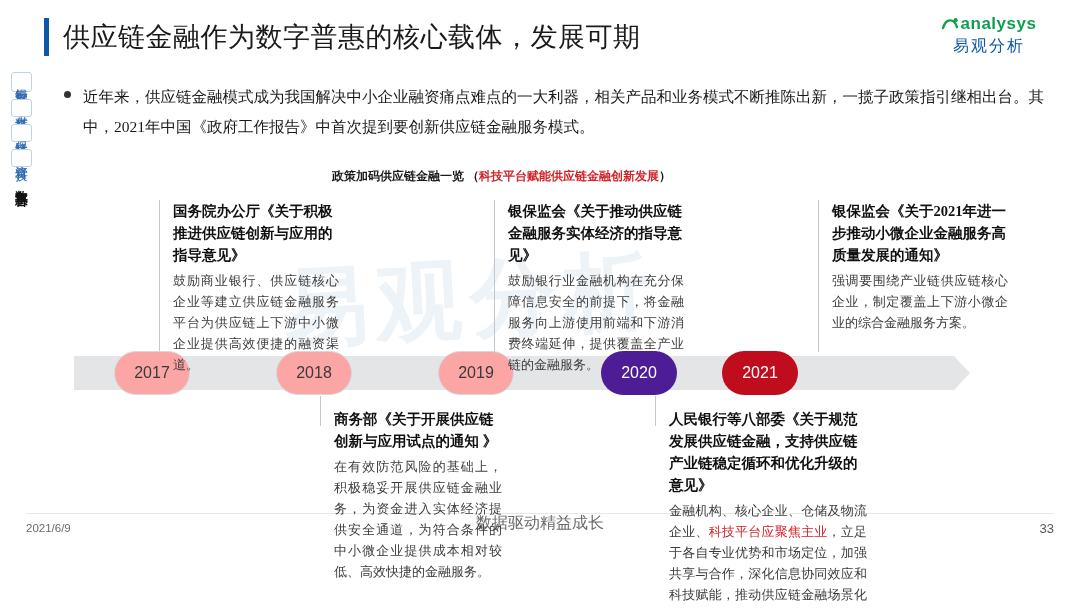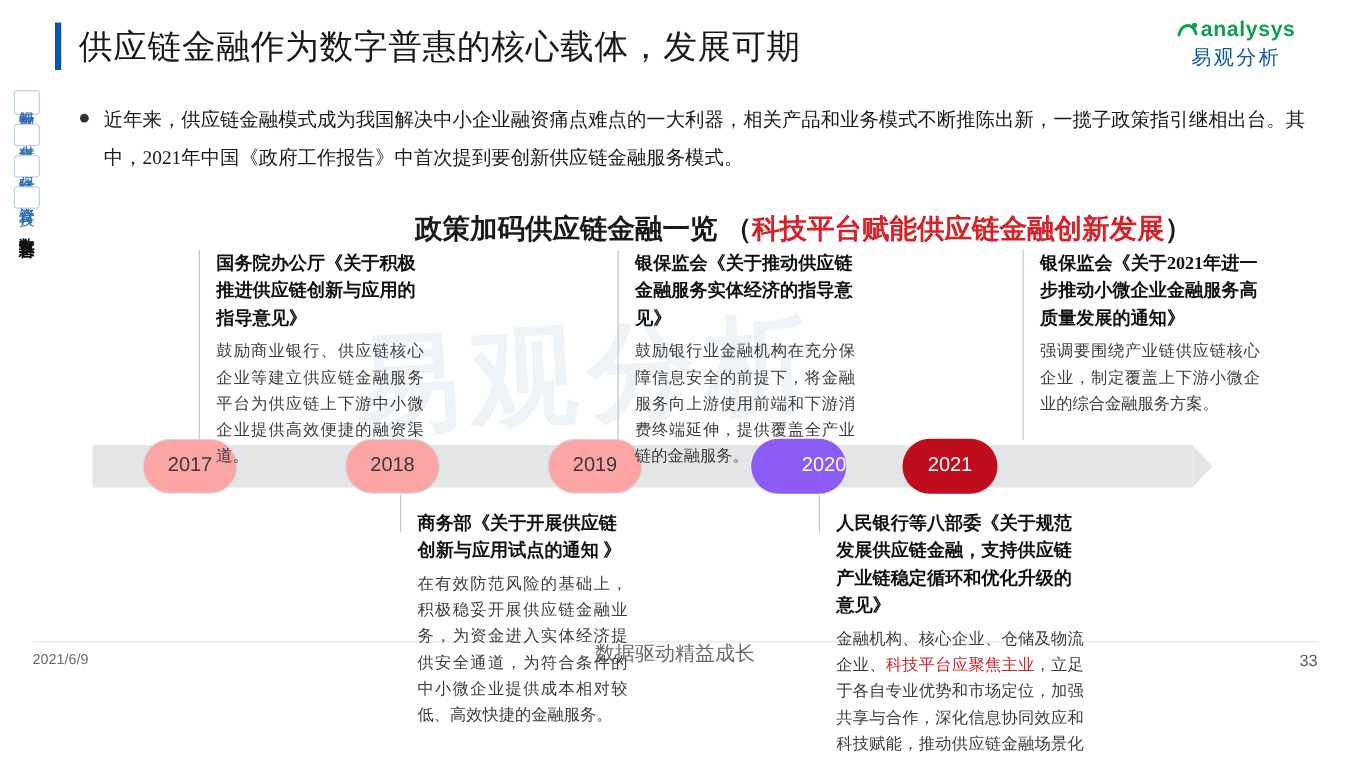--- a/index.html
+++ b/index.html
@@ -68,21 +68,21 @@
   }
   .bullet-text {
     font-size: 15.5px; line-height: 30px; color: #1a1a1a;
     font-family: "Liberation Serif", serif;
     text-align: justify;
   }
 
   
   .chart-title {
     position: absolute; left: 332px; top: 168px;
-    font-size: 22px; color: #1a1a1a; font-weight: 700;
+    font-size: 12px; color: #1a1a1a; font-weight: 700;
     font-family: "Liberation Serif", serif;
   }
   .chart-title .red { color: #d2232a; font-weight: 700; }
   .chart-title .paren { color: #1a1a1a; font-weight: 700; }
 
   
   .watermark {
     position: absolute; left: 470px; top: 300px;
     font-size: 86px; color: #eef3f8; font-weight: 700;
     letter-spacing: 8px; white-space: nowrap;
@@ -106,21 +106,21 @@
 
   .node {
     position: absolute; top: 351px; width: 76px; height: 44px;
     border-radius: 22px;
     display: flex; align-items: center; justify-content: center;
     font-size: 16px; z-index: 3;
   }
   .node.plain {
     background: #fca5a5; border: 1px solid #d6d9dc; color: #3a3a3a;
   }
-  .node.blue { background: #8b5cf6; color: #fff; justify-content: flex-end; }
+  .node.blue { background: #4c1d95; color: #fff; }
   .node.red  { background: #c00d1e; color: #fff; }
 
   .connector {
     position: absolute; width: 1px; background: #c4c7ca; z-index: 2;
   }
 
   
   .card {
     position: absolute; z-index: 4;
   }

